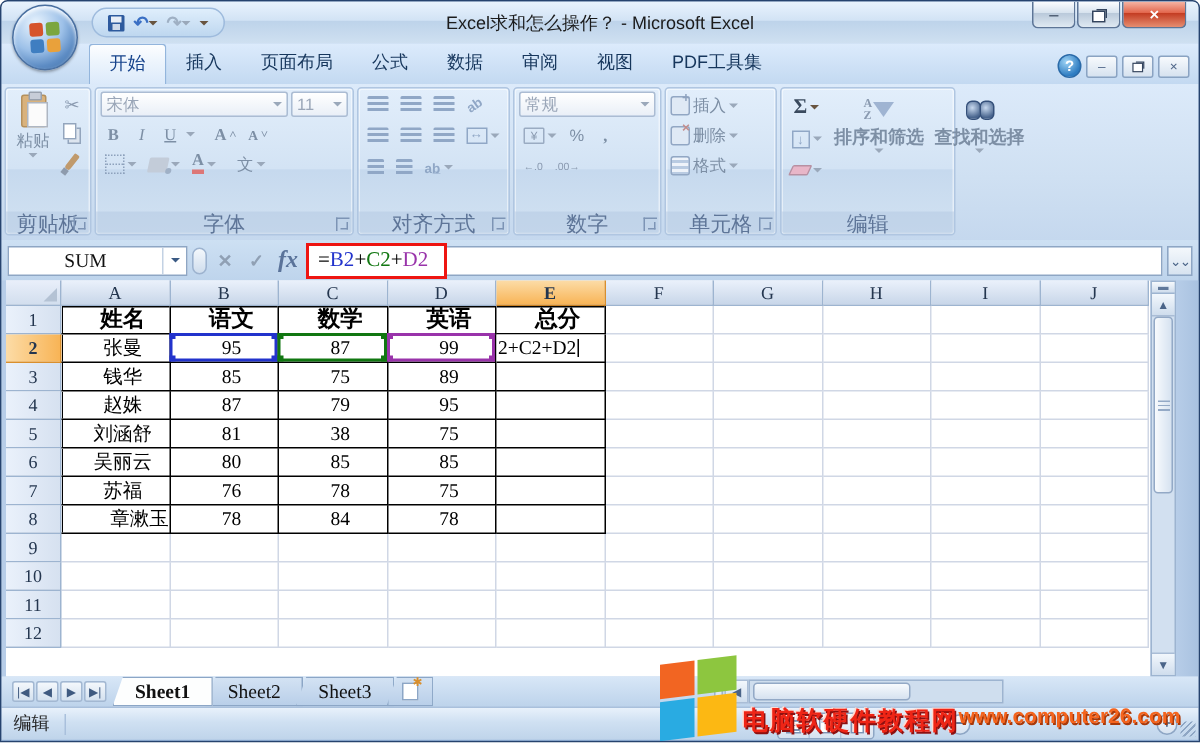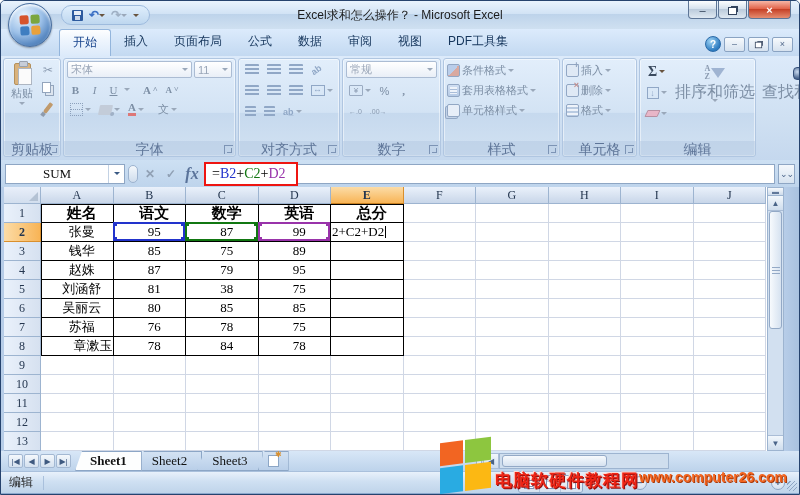--- a/index.html
+++ b/index.html
@@ -109,21 +109,21 @@
   .sum { font-family:"Liberation Serif",serif; font-weight:bold; font-size:14px; color:#3a4a5e; }
   .ic-fillbox { width:12px; height:12px; border:1px solid #90a7c6; color:#90a7c6; font-size:9px; display:flex; align-items:center; justify-content:center; }
   .ic-eraser { width:13px; height:7px; background:#e8b6c8; border:1px solid #b790a2; transform:skewX(-25deg); border-radius:1px; }
   .bigv { display:flex; flex-direction:column; align-items:center; justify-content:flex-start; gap:1px; padding:1px 2px; }
   .ic-az { display:flex; align-items:center; gap:1px; height:22px; }
   .ic-az .letters { font-size:8px; line-height:8px; font-weight:bold; color:#8a9ab0; font-family:"Liberation Serif",serif; }
   .ic-az .funnel { width:0; height:0; border-left:7px solid transparent; border-right:7px solid transparent; border-top:10px solid #9fb4d2; }
   .ic-bino { display:flex; height:22px; align-items:center; }
   .ic-bino span { width:10px; height:13px; background:radial-gradient(circle at 40% 35%,#c8d9ef,#49658e 75%); border-radius:4px; border:1px solid #35507a; }
   .ic-bino span:first-child { margin-right:-1px; }
-  .vlab { font-size:16px; color:#7d8fa5; text-align:left; line-height:13px; white-space:nowrap; }
+  .vlab { font-size:12px; color:#7d8fa5; text-align:left; line-height:13px; white-space:nowrap;font-weight:bold; }
 
   
   .fbar { height:27px; background:linear-gradient(#cde0f3,#bed4ec); display:flex; align-items:center; padding:3px 4px; gap:3px; flex:none; }
   .namebox { width:120px; height:20px; background:#fff; border:1px solid #8ea6c4; display:flex; align-items:center; }
   .namebox .nval { flex:1; text-align:center; font-family:"Liberation Serif",serif; font-size:13px; color:#111; }
   .namebox .nb-dd { width:16px; height:100%; display:flex; align-items:center; justify-content:center; border-left:1px solid #c3d2e4; }
   .fb-split { width:10px; height:18px; border-radius:5px; background:linear-gradient(#f4f8fc,#cfdded); border:1px solid #9db3cf; }
   .fb-btn { width:18px; height:18px; display:flex; align-items:center; justify-content:center; color:#90a0b4; font-size:12px; font-weight:bold; }
   .fb-fx { font-family:"Liberation Serif",serif; font-style:italic; color:#5a739a; font-size:16px; }
   .ffield { flex:1; height:20px; background:#fff; border:1px solid #8ea6c4; display:flex; align-items:center; font-family:"Liberation Serif",serif; font-size:14px; position:relative; }
@@ -415,43 +415,20 @@
               <span class="tiny2">.00→</span>
             </div>
         </div>
       </div>
       <div class="grp-l">
           <span>数字</span>
         </div>
       <span class="dlg"></span>
     </div>
 
-    <div class="grp g-style">
-      <div class="grp-c col" style="gap:5px; padding-top:4px;">
-        <div class="row">
-            <span class="ic-sq sq-cf"></span>
-            <span class="slabel">条件格式</span>
-            <span class="dd dis"></span>
-          </div>
-        <div class="row">
-            <span class="ic-sq sq-tab"></span>
-            <span class="slabel">套用表格格式</span>
-            <span class="dd dis"></span>
-          </div>
-        <div class="row">
-            <span class="ic-sq sq-cs"></span>
-            <span class="slabel">单元格样式</span>
-            <span class="dd dis"></span>
-          </div>
-      </div>
-      <div class="grp-l">
-          <span>样式</span>
-        </div>
-      <span class="dlg"></span>
-    </div>
 
     <div class="grp g-cell">
       <div class="grp-c col" style="gap:5px; padding-top:4px;">
         <div class="row">
             <span class="ic-sq sq-ins"></span>
             <span class="slabel">插入</span>
             <span class="dd dis"></span>
           </div>
         <div class="row">
             <span class="ic-sq sq-del"></span>
@@ -713,33 +690,20 @@
             <div class="cell"></div>
             <div class="cell"></div>
             <div class="cell"></div>
             <div class="cell"></div>
             <div class="cell"></div>
             <div class="cell"></div>
             <div class="cell"></div>
             <div class="cell"></div>
             <div class="cell"></div>
           </div>
-          <div class="grow">
-            <div class="rh">13</div>
-            <div class="cell"></div>
-            <div class="cell"></div>
-            <div class="cell"></div>
-            <div class="cell"></div>
-            <div class="cell"></div>
-            <div class="cell"></div>
-            <div class="cell"></div>
-            <div class="cell"></div>
-            <div class="cell"></div>
-            <div class="cell"></div>
-          </div>
         </div>
     </div>
     <div class="vscroll">
       <div class="vs-split">▬</div>
       <div class="vs-btn">▲</div>
       <div class="vs-track">
         <div class="vs-thumb">
             <span class="grip"></span>
           </div>
       </div>

